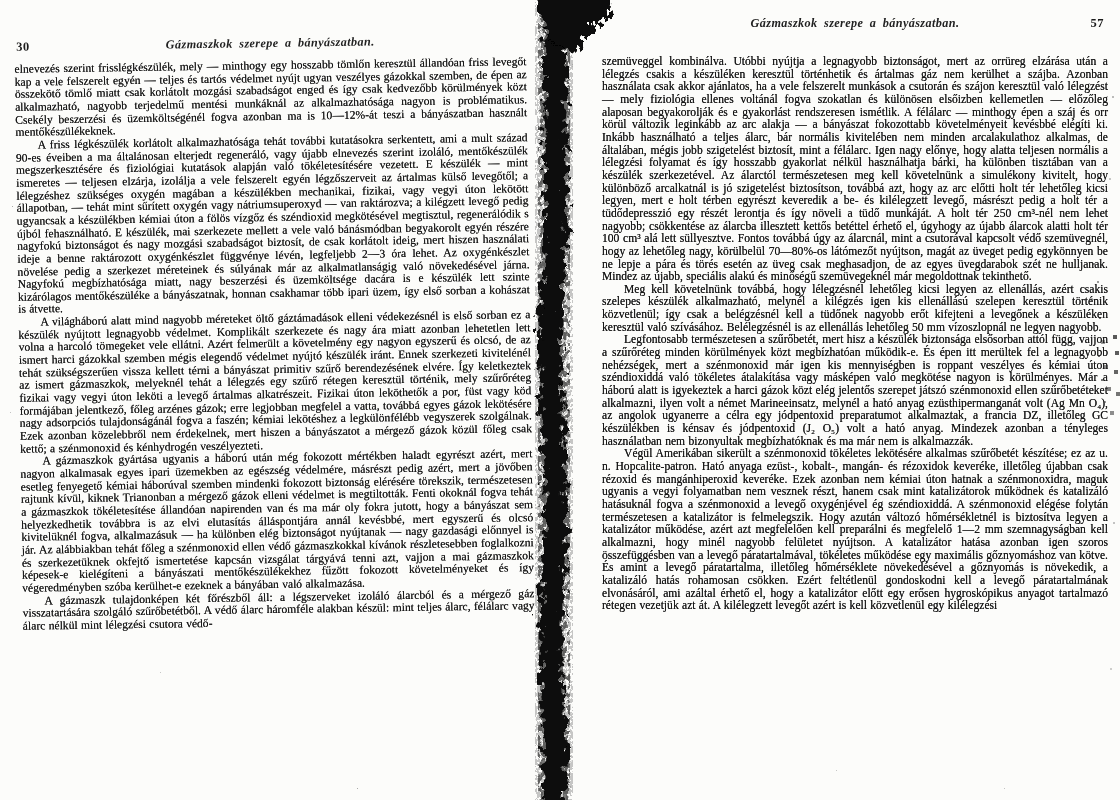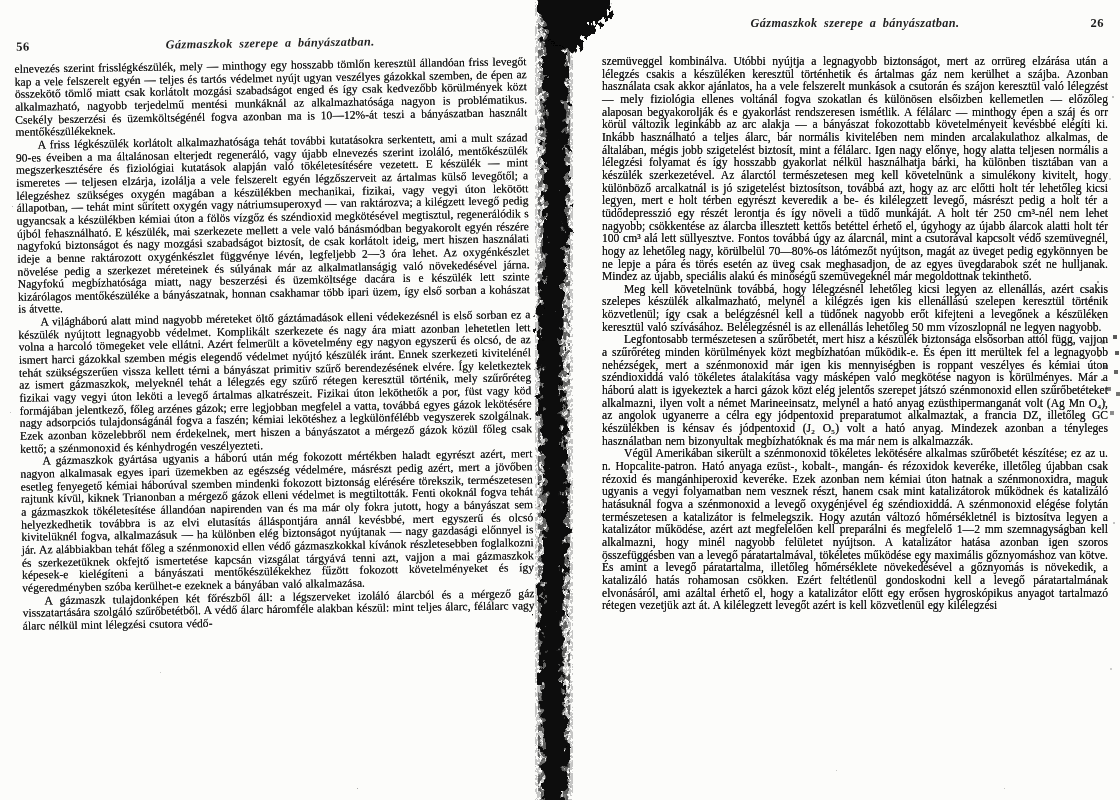--- a/index.html
+++ b/index.html
@@ -84,36 +84,36 @@
       706px 560px 0 0 rgba(130,130,130,0.3),
       922px 132px 0 0 rgba(130,130,130,0.3),
       648px 470px 0 0 rgba(130,130,130,0.3);
   }
 </style>
 </head>
 <body>
 
 <div class="page page-left">
   <div class="pagehead">
-    <span class="pnum">56</span>
+    <span class="pnum">30</span>
     <span class="ptitle">Gázmaszkok szerepe a bányászatban.</span>
   </div>
   <div class="body-text">
     <p class="cont">elnevezés szerint frisslégkészülék, mely — minthogy egy hosszabb tömlőn keresztül állandóan friss levegőt kap a vele felszerelt egyén — teljes és tartós védelmet nyújt ugyan veszélyes gázokkal szemben, de épen az összekötő tömlő miatt csak korlátolt mozgási szabadságot enged és így csak kedvezőbb körülmények közt alkalmazható, nagyobb terjedelmű mentési munkáknál az alkalmazhatósága nagyon is problématikus. Csekély beszerzési és üzemköltségénél fogva azonban ma is 10—12%-át teszi a bányászatban használt mentőkészülékeknek.</p>
     <p>A friss légkészülék korlátolt alkalmazhatósága tehát további kutatásokra serkentett, ami a mult század 90-es éveiben a ma általánosan elterjedt regeneráló, vagy újabb elnevezés szerint izoláló, mentőkészülék megszerkesztésére és fiziológiai kutatások alapján való tökéletesítésére vezetett. E készülék — mint ismeretes — teljesen elzárja, izolálja a vele felszerelt egyén légzőszerveit az ártalmas külső levegőtől; a lélegzéshez szükséges oxygén magában a készülékben mechanikai, fizikai, vagy vegyi úton lekötött állapotban, — tehát mint sűrített oxygén vagy nátriumsuperoxyd — van raktározva; a kilégzett levegő pedig ugyancsak a készülékben kémiai úton a fölös vízgőz és széndioxid megkötésével megtisztul, regenerálódik s újból fehasználható. E készülék, mai szerkezete mellett a vele való bánásmódban begyakorolt egyén részére nagyfokú biztonságot és nagy mozgási szabadságot biztosít, de csak korlátolt ideig, mert hiszen használati ideje a benne raktározott oxygénkészlet függvénye lévén, legfeljebb 2—3 óra lehet. Az oxygénkészlet növelése pedig a szerkezet méreteinek és súlyának már az alkalmatlanságig való növekedésével járna. Nagyfokú megbízhatósága miatt, nagy beszerzési és üzemköltsége dacára is e készülék lett szinte kizárólagos mentőkészüléke a bányászatnak, honnan csakhamar több ipari üzem, így első sorban a kohászat is átvette.</p>
     <p>A világháború alatt mind nagyobb méreteket öltő gáztámadások elleni védekezésnél is első sorban ez a készülék nyújtott legnagyobb védelmet. Komplikált szerkezete és nagy ára miatt azonban lehetetlen lett volna a harcoló tömegeket vele ellátni. Azért felmerült a követelmény egy nagyon egyszerű és olcsó, de az ismert harci gázokkal szemben mégis elegendő védelmet nyújtó készülék iránt. Ennek szerkezeti kivitelénél tehát szükségszerűen vissza kellett térni a bányászat primitiv szűrő berendezésének elvére. Így keletkeztek az ismert gázmaszkok, melyeknél tehát a lélegzés egy szűrő rétegen keresztül történik, mely szűrőréteg fizikai vagy vegyi úton leköti a levegő ártalmas alkatrészeit. Fizikai úton leköthetők a por, füst vagy köd formájában jelentkező, főleg arzénes gázok; erre legjobban megfelel a vatta, továbbá egyes gázok lekötésére nagy adsorpciós tulajdonságánál fogva a faszén; kémiai lekötéshez a legkülönfélébb vegyszerek szolgálnak. Ezek azonban közelebbről nem érdekelnek, mert hiszen a bányászatot a mérgező gázok közül főleg csak kettő; a szénmonoxid és kénhydrogén veszélyezteti.</p>
     <p>A gázmaszkok gyártása ugyanis a háború után még fokozott mértékben haladt egyrészt azért, mert nagyon alkalmasak egyes ipari üzemekben az egészség védelmére, másrészt pedig azért, mert a jövőben esetleg fenyegető kémiai háborúval szemben mindenki fokozott biztonság elérésére törekszik, természetesen rajtunk kívül, kiknek Trianonban a mérgező gázok elleni védelmet is megtiltották. Fenti okoknál fogva tehát a gázmaszkok tökéletesítése állandóan napirenden van és ma már oly fokra jutott, hogy a bányászat sem helyezkedhetik továbbra is az elvi elutasítás álláspontjára annál kevésbbé, mert egyszerű és olcsó kivitelüknél fogva, alkalmazásuk — ha különben elég biztonságot nyújtanak — nagy gazdasági előnnyel is jár. Az alábbiakban tehát főleg a szénmonoxid ellen védő gázmaszkokkal kívánok részletesebben foglalkozni és szerkezetüknek okfejtő ismertetése kapcsán vizsgálat tárgyává tenni azt, vajjon a mai gázmaszkok képesek-e kielégíteni a bányászati mentőkészülékekhez fűzött fokozott követelményeket és így végeredményben szóba kerülhet-e ezeknek a bányában való alkalmazása.</p>
     <p>A gázmaszk tulajdonképen két főrészből áll: a légszerveket izoláló álarcból és a mérgező gáz visszatartására szolgáló szűrőbetétből. A védő álarc háromféle alakban készül: mint teljes álarc, félálarc vagy álarc nélkül mint lélegzési csutora védő-</p>
   </div>
 </div>
 
 <div class="page page-right">
   <div class="pagehead">
     <span class="ptitle">Gázmaszkok szerepe a bányászatban.</span>
-    <span class="pnum">26</span>
+    <span class="pnum">57</span>
   </div>
   <div class="body-text">
     <p class="cont">szemüveggel kombinálva. Utóbbi nyújtja a legnagyobb biztonságot, mert az orrüreg elzárása után a lélegzés csakis a készüléken keresztül történhetik és ártalmas gáz nem kerülhet a szájba. Azonban használata csak akkor ajánlatos, ha a vele felszerelt munkások a csutorán és szájon keresztül való lélegzést — mely fiziológia ellenes voltánál fogva szokatlan és különösen elsőizben kellemetlen — előzőleg alaposan begyakorolják és e gyakorlást rendszeresen ismétlik. A félálarc — minthogy épen a száj és orr körül változik leginkább az arc alakja — a bányászat fokozottabb követelményeit kevésbbé elégíti ki. Inkább használható a teljes álarc, bár normális kivitelében nem minden arcalakulathoz alkalmas, de általában, mégis jobb szigetelést biztosít, mint a félálarc. Igen nagy előnye, hogy alatta teljesen normális a lélegzési folyamat és így hosszabb gyakorlat nélkül használhatja bárki, ha különben tisztában van a készülék szerkezetével. Az álarctól természetesen meg kell követelnünk a simulékony kivitelt, hogy különböző arcalkatnál is jó szigetelést biztosítson, továbbá azt, hogy az arc előtti holt tér lehetőleg kicsi legyen, mert e holt térben egyrészt keveredik a be- és kilélegzett levegő, másrészt pedig a holt tér a tüdődepresszió egy részét lerontja és így növeli a tüdő munkáját. A holt tér 250 cm³-nél nem lehet nagyobb; csökkentése az álarcba illesztett kettős betéttel érhető el, úgyhogy az újabb álarcok alatti holt tér 100 cm³ alá lett süllyesztve. Fontos továbbá úgy az álarcnál, mint a csutorával kapcsolt védő szemüvegnél, hogy az lehetőleg nagy, körülbelül 70—80%-os látómezőt nyújtson, magát az üveget pedig egykönnyen be ne lepje a pára és törés esetén az üveg csak meghasadjon, de az egyes üvegdarabok szét ne hulljanak. Mindez az újabb, speciális alakú és minőségű szemüvegeknél már megoldottnak tekinthető.</p>
     <p>Meg kell követelnünk továbbá, hogy lélegzésnél lehetőleg kicsi legyen az ellenállás, azért csakis szelepes készülék alkalmazható, melynél a kilégzés igen kis ellenállású szelepen keresztül történik közvetlenül; így csak a belégzésnél kell a tüdőnek nagyobb erőt kifejteni a levegőnek a készüléken keresztül való szívásához. Belélegzésnél is az ellenállás lehetőleg 50 mm vízoszlopnál ne legyen nagyobb.</p>
     <p>Legfontosabb természetesen a szűrőbetét, mert hisz a készülék biztonsága elsősorban attól függ, vajjon a szűrőréteg minden körülmények közt megbízhatóan működik-e. És épen itt merültek fel a legnagyobb nehézségek, mert a szénmonoxid már igen kis mennyiségben is roppant veszélyes és kémiai úton széndioxiddá való tökéletes átalakítása vagy másképen való megkötése nagyon is körülményes. Már a háború alatt is igyekeztek a harci gázok közt elég jelentős szerepet játszó szénmonoxid ellen szűrőbetéteket alkalmazni, ilyen volt a német Marineeinsatz, melynél a ható anyag ezüsthipermanganát volt (Ag Mn O₄), az angolok ugyanerre a célra egy jódpentoxid preparatumot alkalmaztak, a francia DZ, illetőleg GC készülékben is kénsav és jódpentoxid (J₂ O₅) volt a ható anyag. Mindezek azonban a tényleges használatban nem bizonyultak megbízhatóknak és ma már nem is alkalmazzák.</p>
     <p>Végül Amerikában sikerült a szénmonoxid tökéletes lekötésére alkalmas szűrőbetét készítése; ez az u. n. Hopcalite-patron. Ható anyaga ezüst-, kobalt-, mangán- és rézoxidok keveréke, illetőleg újabban csak rézoxid és mangánhiperoxid keveréke. Ezek azonban nem kémiai úton hatnak a szénmonoxidra, maguk ugyanis a vegyi folyamatban nem vesznek részt, hanem csak mint katalizátorok működnek és katalizáló hatásuknál fogva a szénmonoxid a levegő oxygénjével ég széndioxiddá. A szénmonoxid elégése folytán természetesen a katalizátor is felmelegszik. Hogy azután változó hőmérsékletnél is biztosítva legyen a katalizátor működése, azért azt megfelelően kell preparálni és megfelelő 1—2 mm szemnagyságban kell alkalmazni, hogy minél nagyobb felületet nyújtson. A katalizátor hatása azonban igen szoros összefüggésben van a levegő páratartalmával, tökéletes működése egy maximális gőznyomáshoz van kötve. És amint a levegő páratartalma, illetőleg hőmérséklete növekedésével a gőznyomás is növekedik, a katalizáló hatás rohamosan csökken. Ezért feltétlenül gondoskodni kell a levegő páratartalmának elvonásáról, ami azáltal érhető el, hogy a katalizátor előtt egy erősen hygroskópikus anyagot tartalmazó rétegen vezetjük azt át. A kilélegzett levegőt azért is kell közvetlenül egy kilélegzési</p>
   </div>
 </div>
 
 <svg class="gutter" width="120" height="800" viewBox="0 0 120 800" aria-hidden="true">

